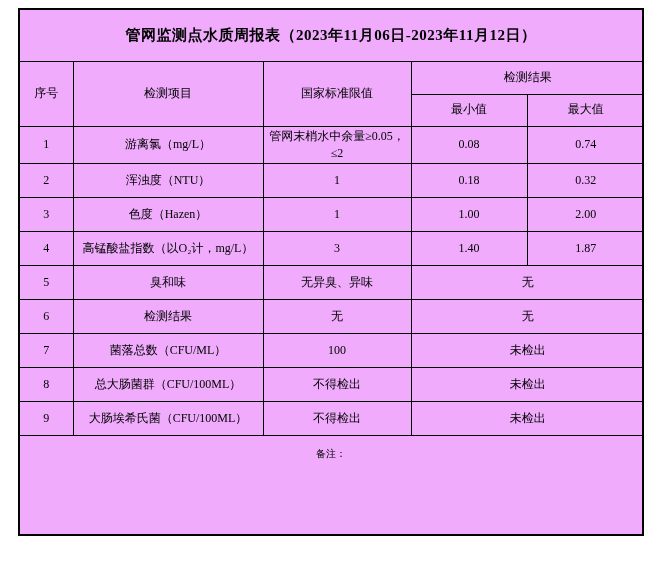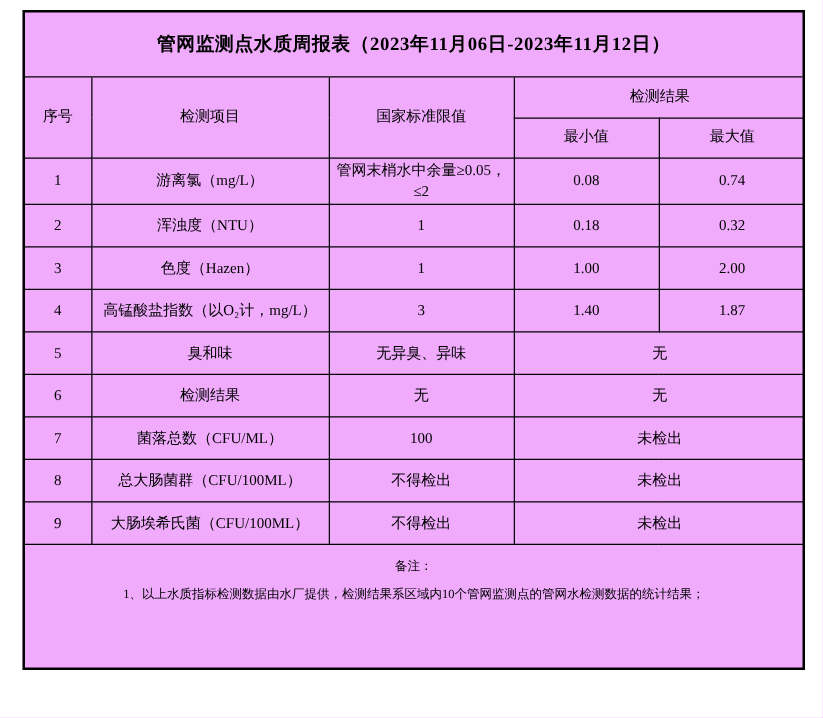--- a/index.html
+++ b/index.html
@@ -149,17 +149,16 @@
           <td>9</td>
           <td class="item-cell">大肠埃希氏菌（CFU/100ML）</td>
           <td>不得检出</td>
           <td colspan="2">未检出</td>
         </tr>
       </tbody>
     </table>
 
     <div class="notes">
       <div>备注：</div>
-      <div>1、以上水质指标检测数据由水厂提供，检测结果系区域内10个管网监测点的管网水检测数据的统计结果；</div>
     </div>
 
   </div>
 </div>
 
 </body></html>

